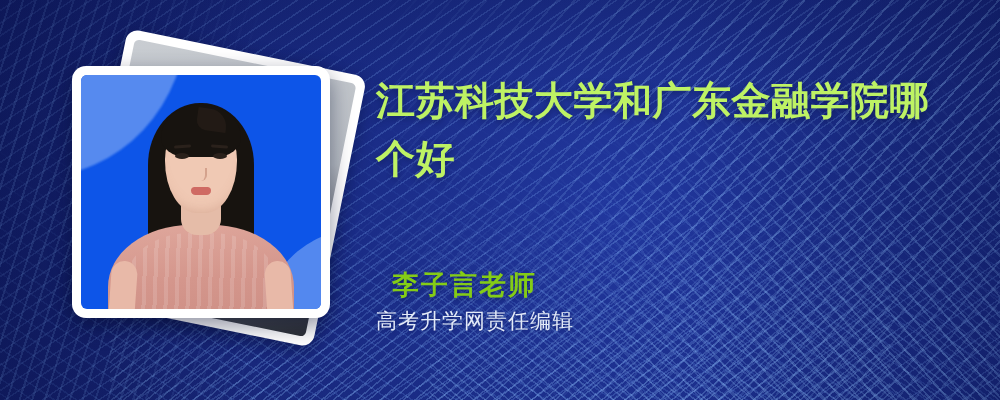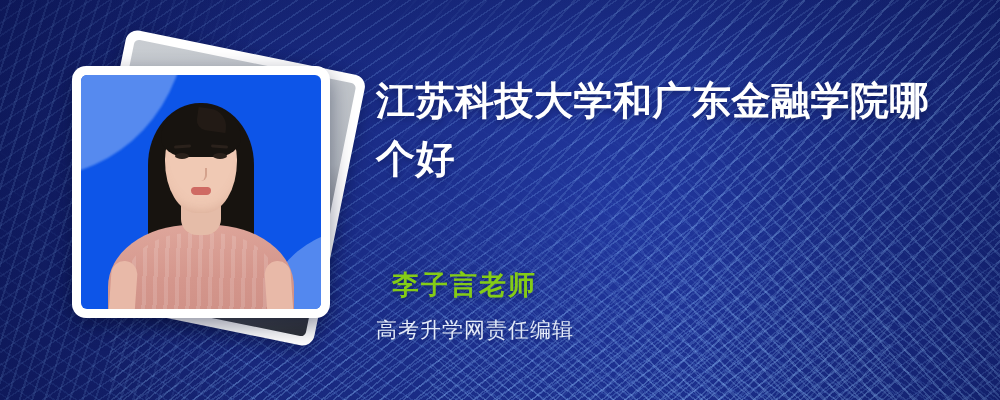--- a/index.html
+++ b/index.html
@@ -239,21 +239,21 @@
   .p-arm.l { left:50%; margin-left:-92px; transform: rotate(4deg); }
   .p-arm.r { left:50%; margin-left:66px;  transform: rotate(-4deg); }
 
   
   .content { position: absolute; left: 0; top: 0; width: 100%; height: 100%; }
   .title {
     position: absolute;
     left: 376px;
     top: 72px;
     width: 580px;
-    color: #ffffff;
+    color: #bef264;
     font-size: 39px;
     line-height: 58px;
     font-weight: 700;
     letter-spacing: .5px;
     text-shadow: 0 2px 6px rgba(8,16,60,.45);
   }
   .author-block { position: absolute; left: 376px; top: 268px; }
   .author-name {
     color: #84cc16;
     font-size: 27px;
@@ -262,21 +262,21 @@
     letter-spacing: 2px;
     margin-left: 16px;
     text-shadow: 0 2px 6px rgba(8,16,60,.45);
   }
   .author-role {
     color: #e3eaf8;
     font-size: 21px;
     font-weight: 400;
     line-height: 30px;
     letter-spacing: 1px;
-    margin-top: 13px;
+    margin-top: 4px;
     text-shadow: 0 1px 4px rgba(8,16,60,.4);
   }
 </style>
 </head>
 <body>
 
 <div id="banner">
 
   <div class="bg-base"></div>
   <div class="bg-stripes-a"></div>

